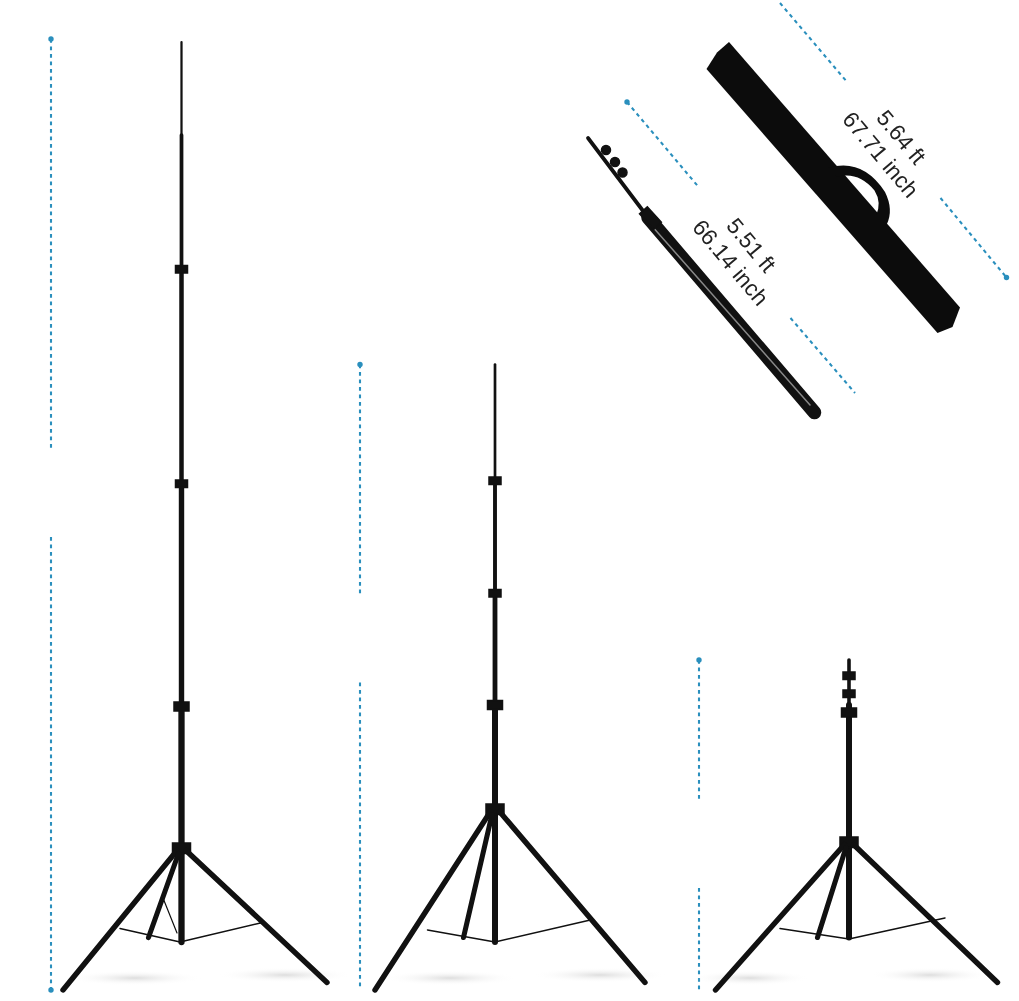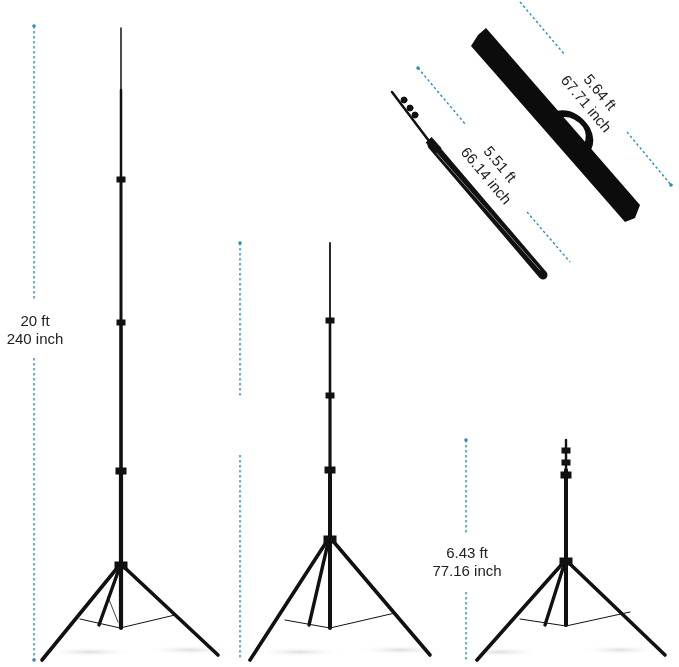--- a/index.html
+++ b/index.html
@@ -110,28 +110,20 @@
       <line x1="434" y1="150" x2="540" y2="270" stroke-width="1" stroke="#888"></line>
       <rect x="427" y="142" width="14" height="7" fill="#111" transform="rotate(48 434 145)"></rect>
     </g>
 
     <g fill="#0c0c0c">
       <path d="M478 35 L486 28 L640 205 L635 218 L625 222 L471 46 Z"></path>
       <path d="M552 112 Q575 105 590 128 Q596 140 591 150 L584 144 Q588 135 583 127 Q572 114 558 118 Z"></path>
     </g>
   </svg>
 
-  <div class="label" style="left:0;top:312px;width:70px;">
-    <div>20 ft</div>
-    <div>240 inch</div>
-  </div>
-  <div class="label" style="left:422px;top:544px;width:90px;">
-    <div>6.43 ft</div>
-    <div>77.16 inch</div>
-  </div>
   <div class="label rot" style="left:448px;top:152px;width:90px;transform:rotate(50deg);">
     <div>5.51 ft</div>
     <div>66.14 inch</div>
   </div>
   <div class="label rot" style="left:548px;top:80px;width:90px;transform:rotate(50deg);">
     <div>5.64 ft</div>
     <div>67.71 inch</div>
   </div>
 </div>
 

